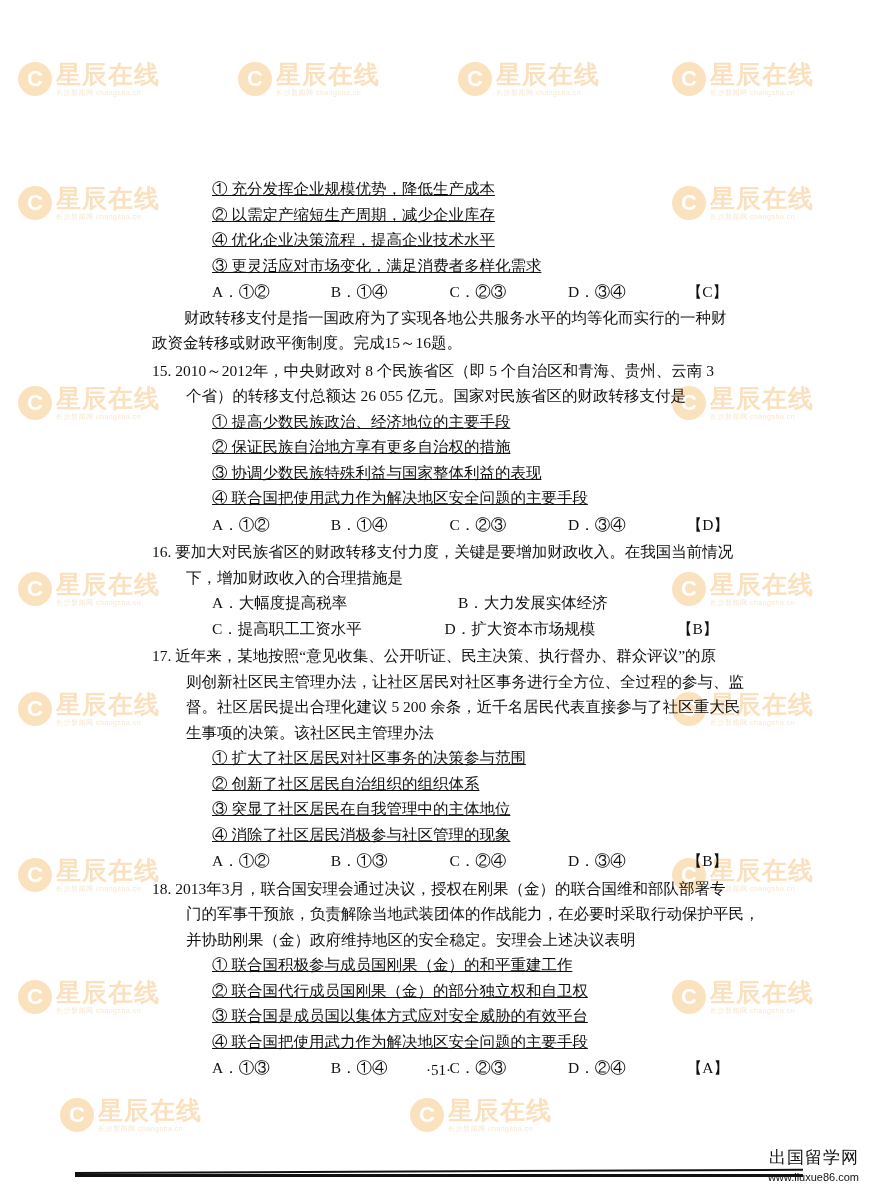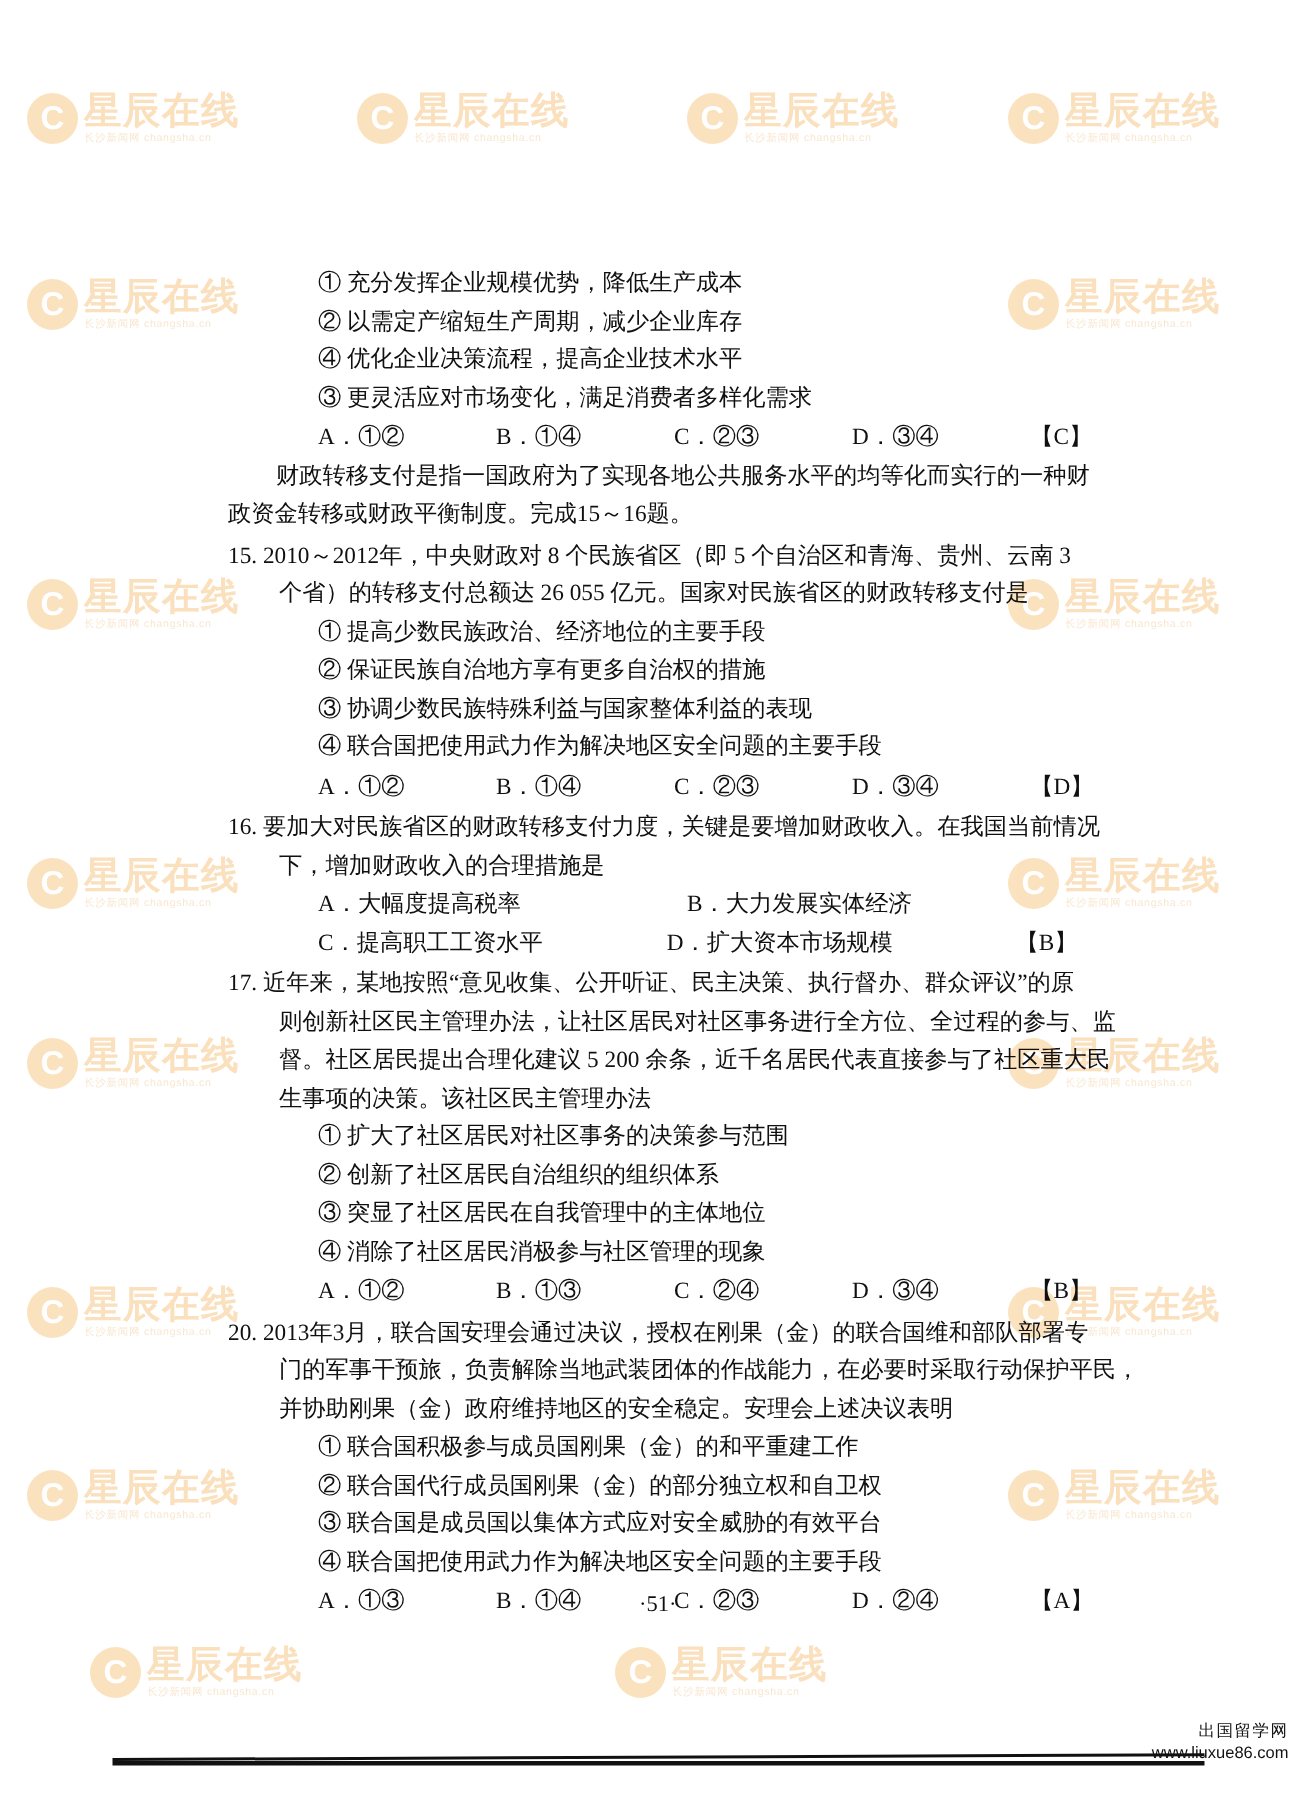--- a/index.html
+++ b/index.html
@@ -75,21 +75,21 @@
     left: 152px;
     top: 176px;
     width: 610px;
     font-size: 15.5px;
     line-height: 25.5px;
   }
   .line {
     white-space: pre-wrap;
     position: relative;
   }
-  .indent1 { padding-left: 60px; }
+  .indent1 { padding-left: 60px; text-decoration: underline; }
   .indent-q { padding-left: 34px; text-indent: 0; }
   .hang {
     padding-left: 34px;
     text-indent: -34px;
   }
   .para-indent { text-indent: 32px; }
 
   .opts {
     display: flex;
     padding-left: 60px;
@@ -141,21 +141,21 @@
 
   .site-credit {
     position: absolute;
     right: 18px;
     top: 1146px;
     text-align: right;
     z-index: 3;
     font-family: "Liberation Sans", sans-serif;
   }
   .site-credit .cn {
-    font-size: 11px;
+    font-size: 17px;
     color: #111;
     font-family: "Liberation Serif", serif;
     letter-spacing: 1px;
   }
   .site-credit .url {
     font-size: 11px;
     color: #111;
     margin-top: 2px;
   }
 </style>
@@ -363,21 +363,21 @@
       <div class="opts">
         <span class="o">A．①②</span>
         <span class="o">B．①③</span>
         <span class="o">C．②④</span>
         <span class="o">D．③④</span>
         <span class="ans">【B】</span>
       </div>
     </div>
 
     <div class="q-block">
-      <div class="line hang"><span>20.</span> <span>2013年3月，联合国安理会通过决议，授权在刚果（金）的联合国维和部队部署专</span></div>
+      <div class="line hang"><span>18.</span> <span>2013年3月，联合国安理会通过决议，授权在刚果（金）的联合国维和部队部署专</span></div>
       <div class="line indent-q">门的军事干预旅，负责解除当地武装团体的作战能力，在必要时采取行动保护平民，</div>
       <div class="line indent-q">并协助刚果（金）政府维持地区的安全稳定。安理会上述决议表明</div>
       <div class="line indent1">① 联合国积极参与成员国刚果（金）的和平重建工作</div>
       <div class="line indent1">② 联合国代行成员国刚果（金）的部分独立权和自卫权</div>
       <div class="line indent1">③ 联合国是成员国以集体方式应对安全威胁的有效平台</div>
       <div class="line indent1">④ 联合国把使用武力作为解决地区安全问题的主要手段</div>
       <div class="opts">
         <span class="o">A．①③</span>
         <span class="o">B．①④</span>
         <span class="o">C．②③</span>

